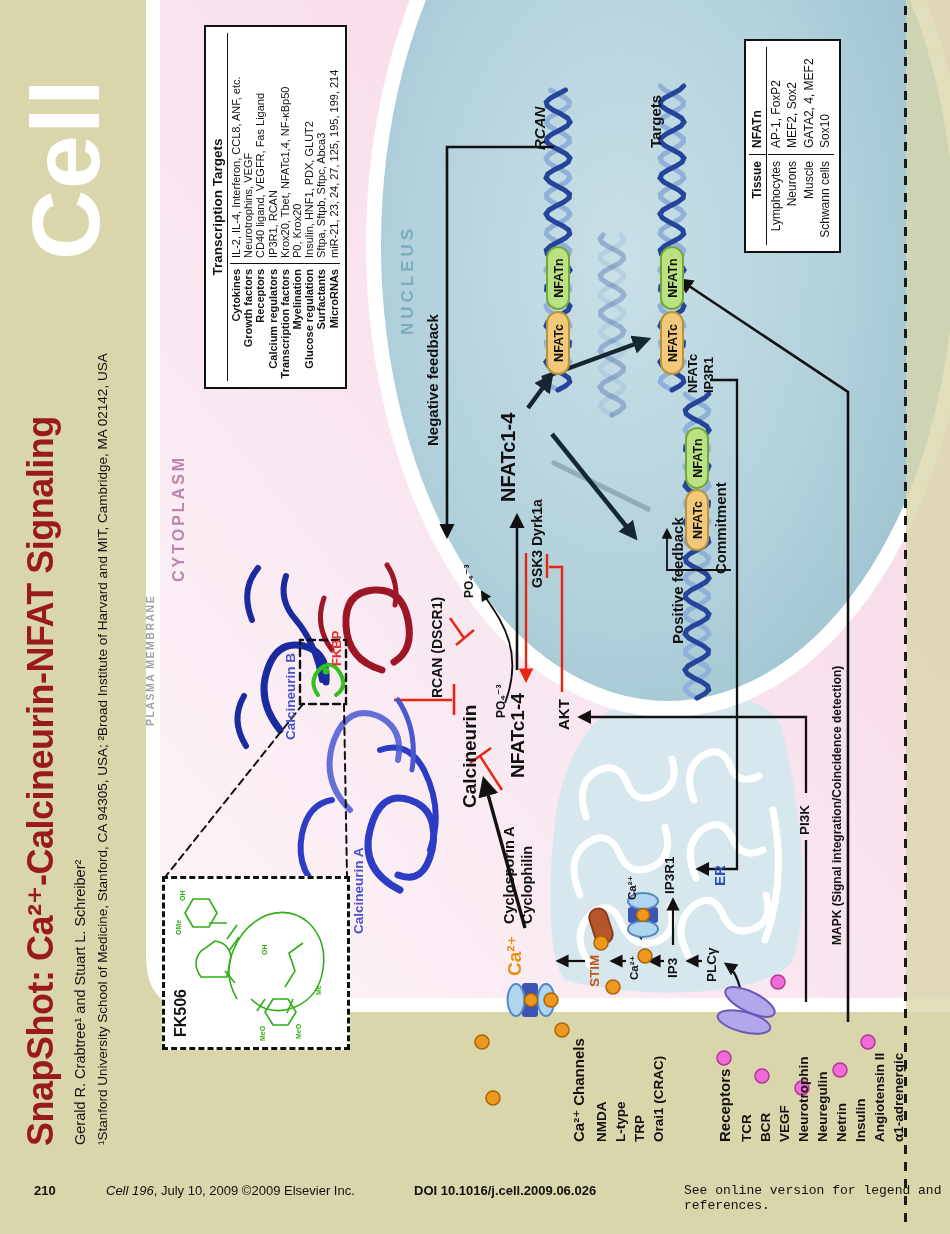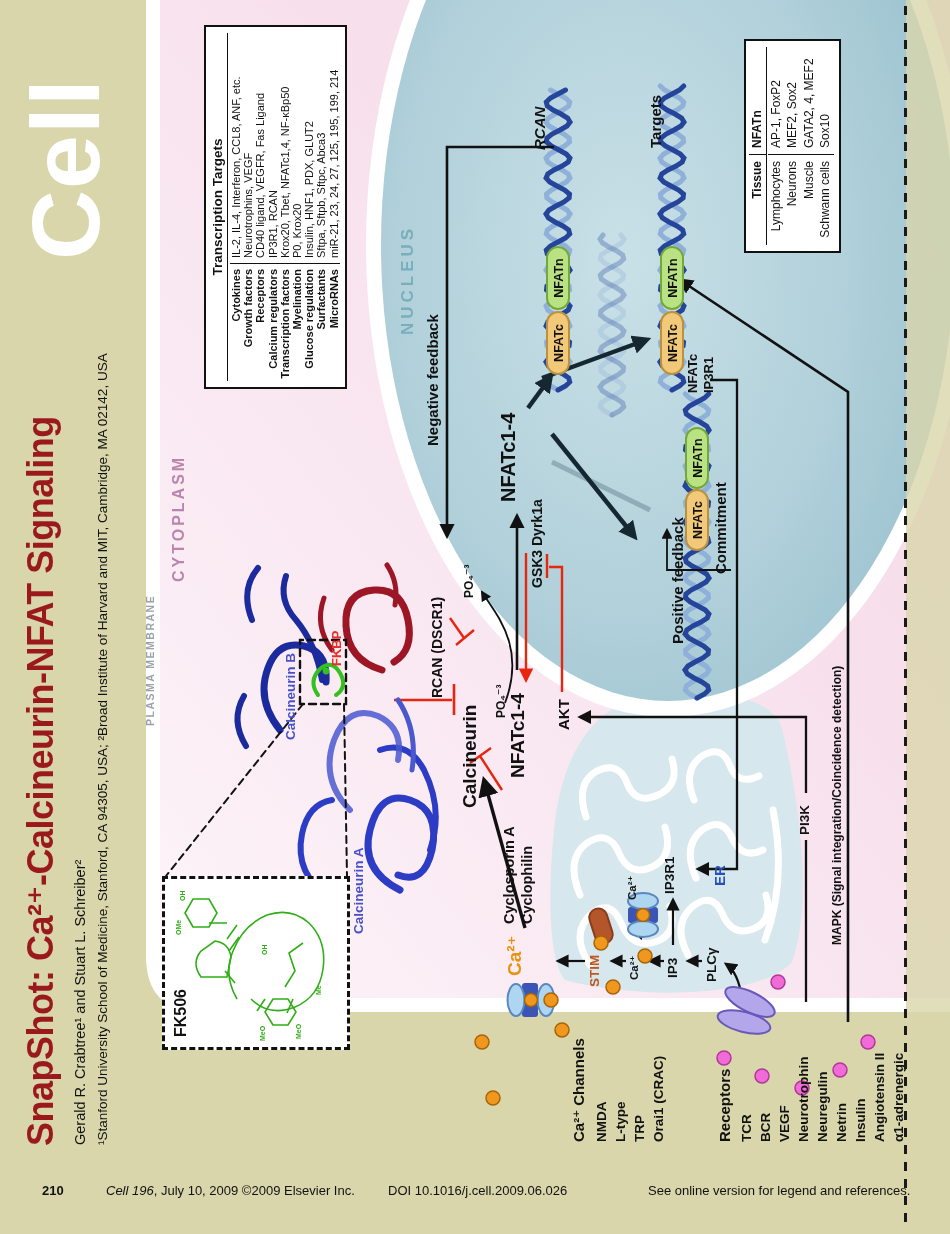--- a/index.html
+++ b/index.html
@@ -24,24 +24,24 @@
   .nfr{display:flex;line-height:16.5px;font-size:12px;}
   .nfc1{width:84px;text-align:right;padding-right:6px;border-right:1.2px solid #111;flex:none;}
   .nfc2{padding-left:6px;}
   .nfh{font-weight:bold;border-bottom:1.5px solid #111;margin-bottom:1px;}
   .list{position:absolute;color:#111;}
   .list .hd{font-weight:bold;font-size:15px;margin-bottom:4px;white-space:nowrap;}
   .list .it{font-weight:bold;font-size:13.5px;line-height:19px;white-space:nowrap;}
   .fkbox{position:absolute;left:100px;top:162px;width:168px;height:182px;background:#ffffff;border:3px dashed #111;}
   .fk-atom{position:absolute;color:#2fae16;font-size:7px;font-weight:bold;}
   .footer{position:absolute;top:1183px;left:0;width:950px;font-size:13px;color:#111;}
-  .footer .pg{position:absolute;left:42px;font-weight:bold;text-align:right;}
+  .footer .pg{position:absolute;left:34px;font-weight:bold;text-align:right;}
   .footer .cite{position:absolute;left:106px;}
-  .footer .doi{position:absolute;left:388px;}
-  .footer .note{position:absolute;left:648px;}
+  .footer .doi{position:absolute;left:414px;font-weight:bold;}
+  .footer .note{position:absolute;left:684px;font-family:Liberation Mono, monospace;}
   .cutline{position:absolute;left:904px;top:6px;width:3px;height:1216px;
     background:repeating-linear-gradient(#1a1a1a 0 9px,transparent 9px 17px);}
 </style>
 </head>
 <body>
 
 <div class="page">
 
   <div class="canvas">
 

